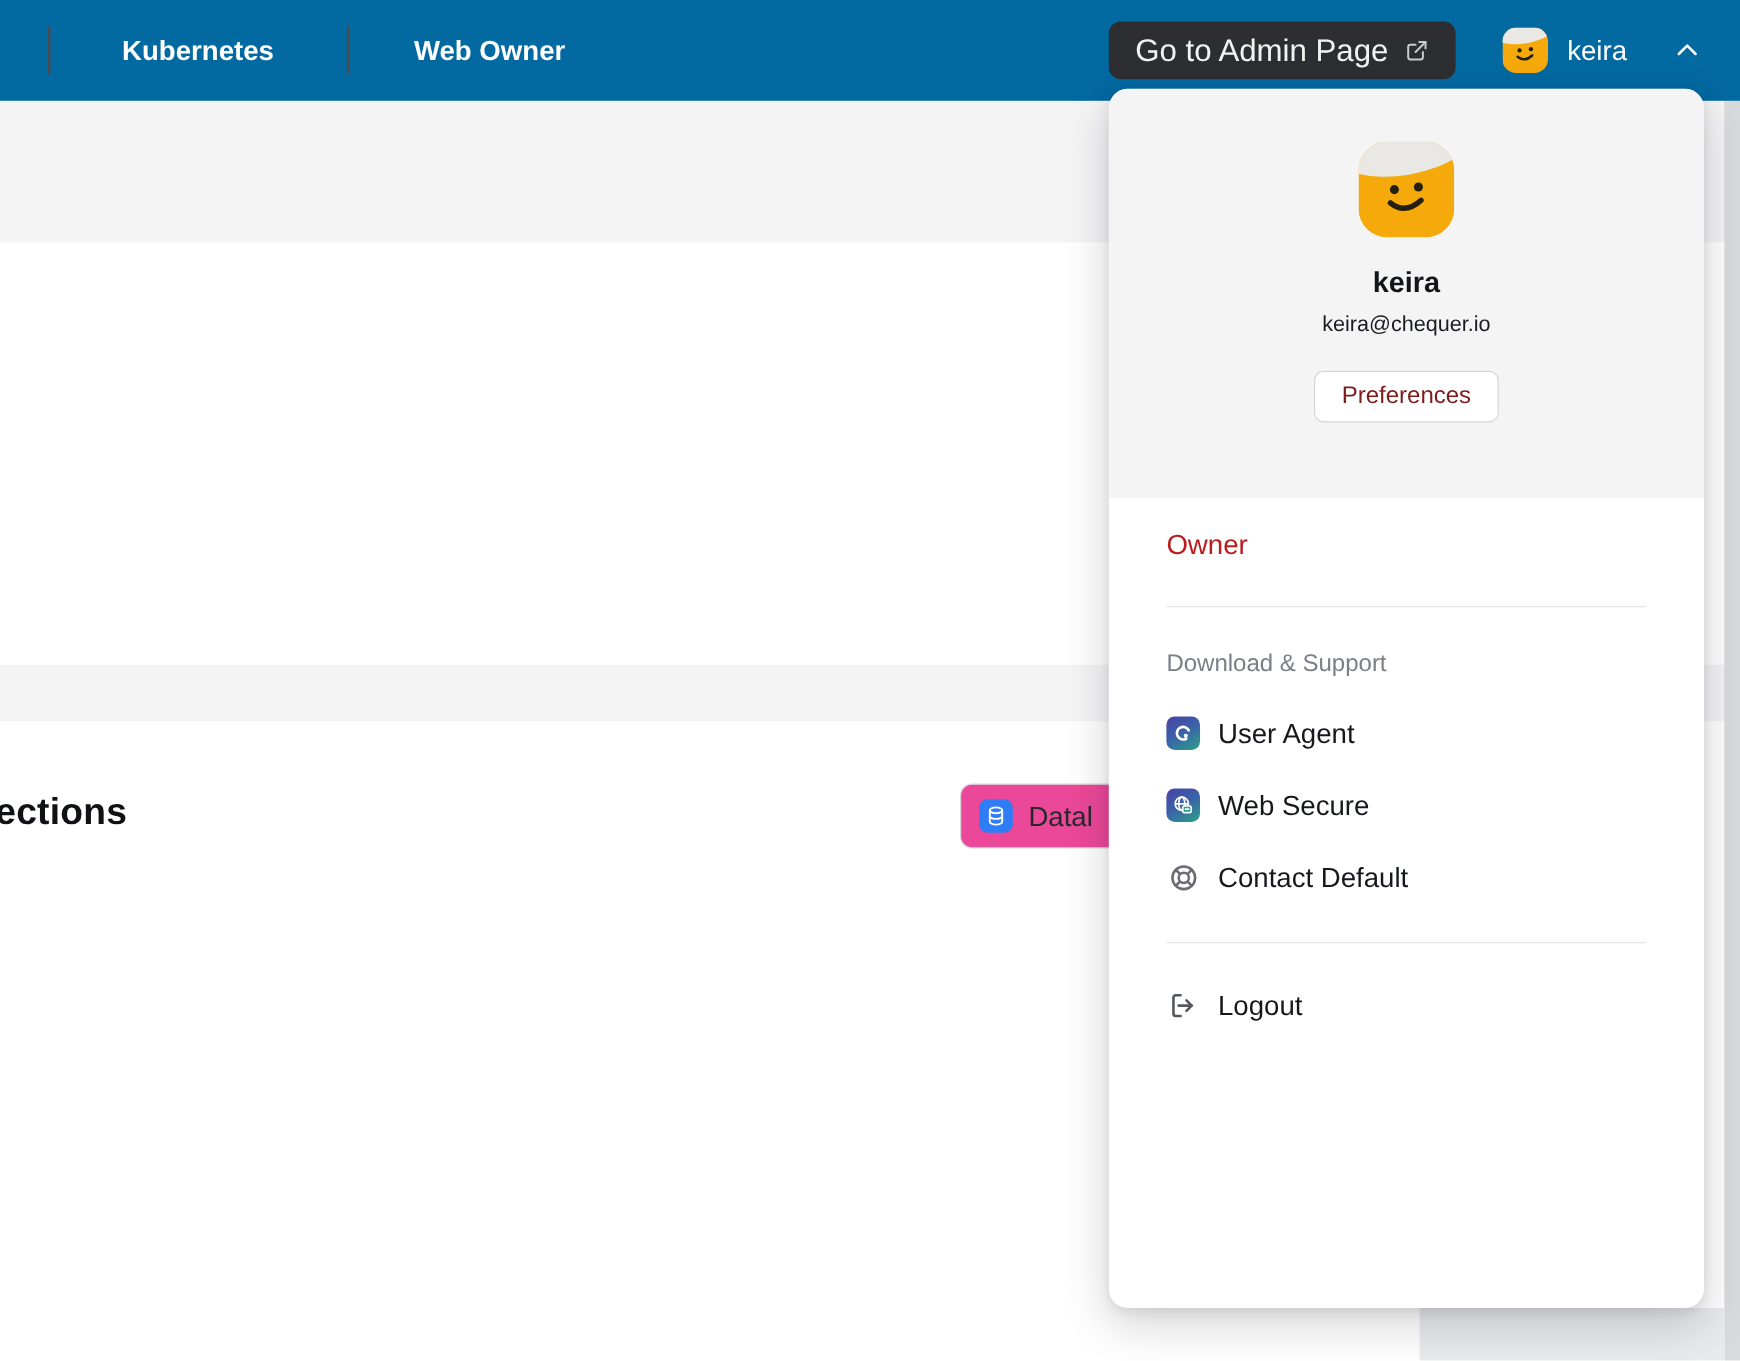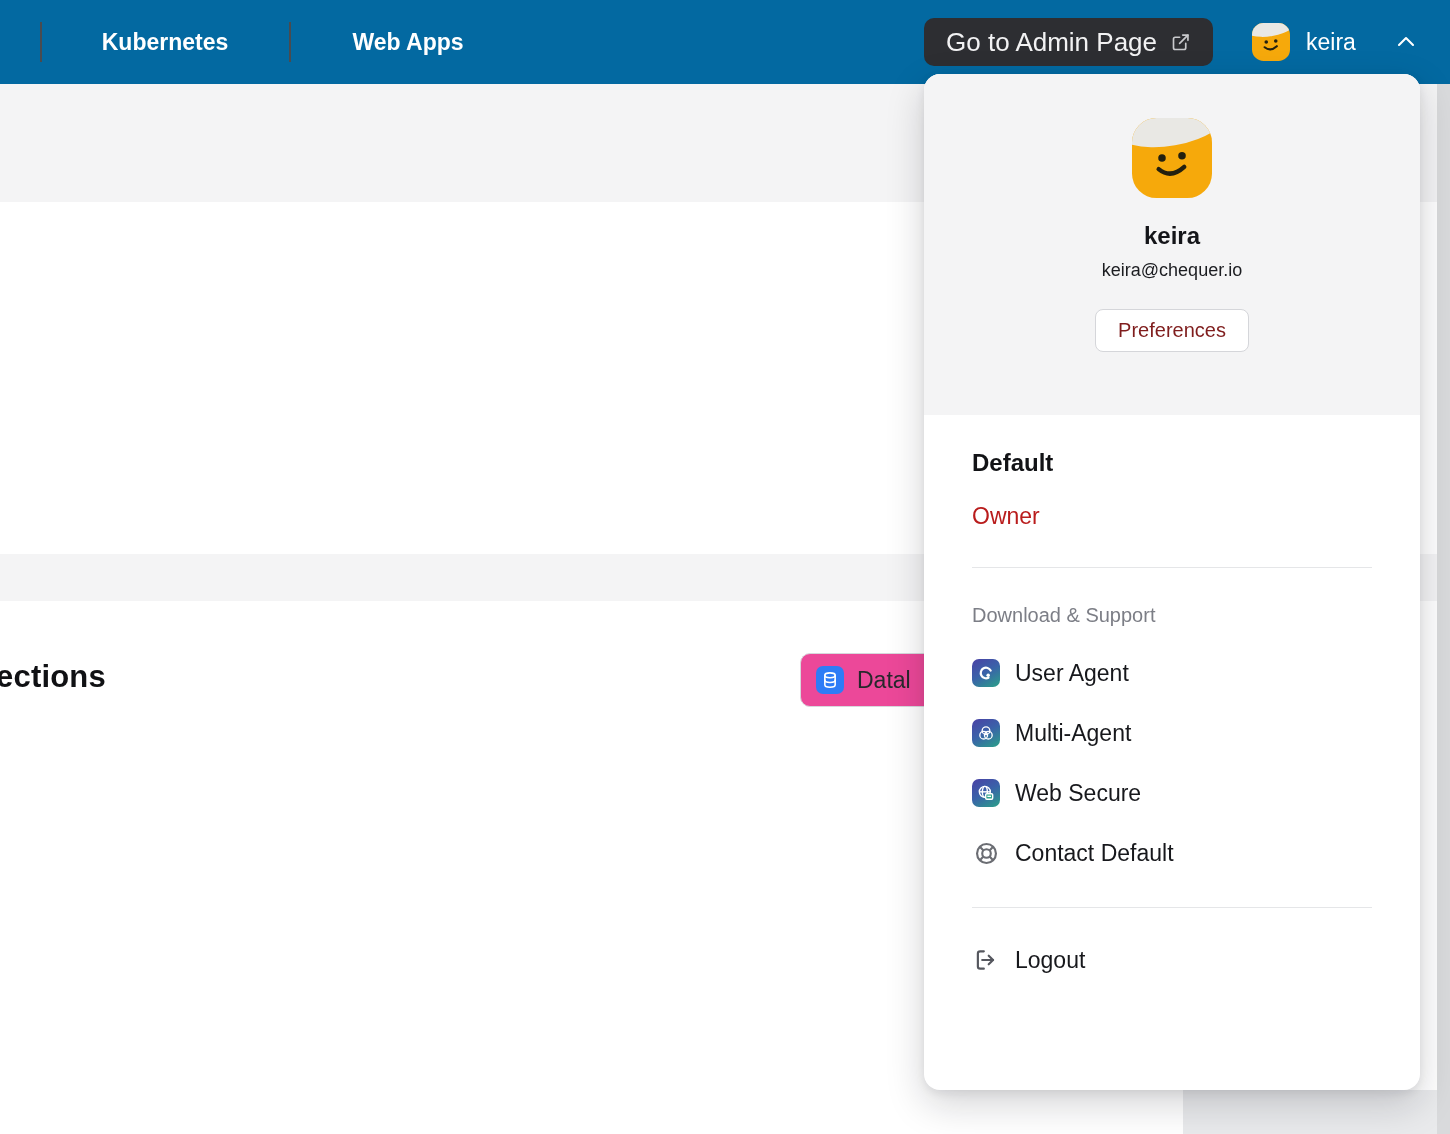--- a/index.html
+++ b/index.html
@@ -104,21 +104,21 @@
   <div class="scrollbar-track"></div>
   <div class="br-gray"></div>
 
   <header class="topbar">
     <span class="nav-divider d1"></span>
     <nav class="nav-tab t1">
       <span>Kubernetes</span>
     </nav>
     <span class="nav-divider d2"></span>
     <nav class="nav-tab t2">
-      <span>Web Apps</span>
+      <span>Web Owner</span>
     </nav>
 
     <button class="admin-btn">
       <span>Go to Admin Page</span>
       <svg width="21" height="21" viewBox="0 0 24 24" fill="none" stroke="#c9cacd" stroke-width="1.9" stroke-linecap="round" stroke-linejoin="round">
         <path d="M18 13v5a2 2 0 0 1-2 2H6a2 2 0 0 1-2-2V8a2 2 0 0 1 2-2h5"></path>
         <path d="M14.5 3.5H20.5V9.5"></path>
         <path d="M11 13 20.5 3.5"></path>
       </svg>
     </button>
@@ -142,48 +142,36 @@
         <svg width="80" height="80" viewBox="0 0 72 72">
             <use href="#avatar-face"></use>
           </svg>
       </span>
       <div class="profile-name">keira</div>
       <div class="profile-email">keira@chequer.io</div>
       <button class="pref-btn">Preferences</button>
     </div>
 
     <div class="panel-body">
-      <div class="company-name">Default</div>
       <div class="company-role">Owner</div>
 
       <div class="divider div-1"></div>
 
       <div class="section-label lbl-support">Download &amp; Support</div>
 
       <div class="menu-row first">
         <span class="grad-icon">
           <svg width="20" height="20" viewBox="0 0 24 24" fill="none">
             <circle cx="12" cy="12" r="6.3" stroke="#ffffff" stroke-width="2.7" stroke-dasharray="29 11" stroke-linecap="round" transform="rotate(62 12 12)"></circle>
             <circle cx="14.6" cy="14.6" r="2.1" fill="#ffffff"></circle>
           </svg>
         </span>
         <span class="label">User Agent</span>
       </div>
 
-      <div class="menu-row">
-        <span class="grad-icon">
-          <svg width="20" height="20" viewBox="0 0 24 24" fill="none" stroke="#ffffff" stroke-width="1.6">
-            <circle cx="12" cy="9.2" r="4.6"></circle>
-            <circle cx="9.2" cy="14.6" r="4.6"></circle>
-            <circle cx="14.8" cy="14.6" r="4.6"></circle>
-            <circle cx="12" cy="12.8" r="1.1" fill="#ffffff" stroke="none"></circle>
-          </svg>
-        </span>
-        <span class="label">Multi-Agent</span>
-      </div>
 
       <div class="menu-row">
         <span class="grad-icon">
           <svg width="20" height="20" viewBox="0 0 24 24" fill="none" stroke="#ffffff" stroke-width="1.7">
             <circle cx="10.6" cy="10.6" r="6.6"></circle>
             <ellipse cx="10.6" cy="10.6" rx="3" ry="6.6"></ellipse>
             <path d="M4 10.6h13.2"></path>
             <rect x="11.6" y="12.8" width="8.4" height="6.6" rx="1.4" fill="#2ba189"></rect>
             <path d="M13.6 16h4.4"></path>
           </svg>

